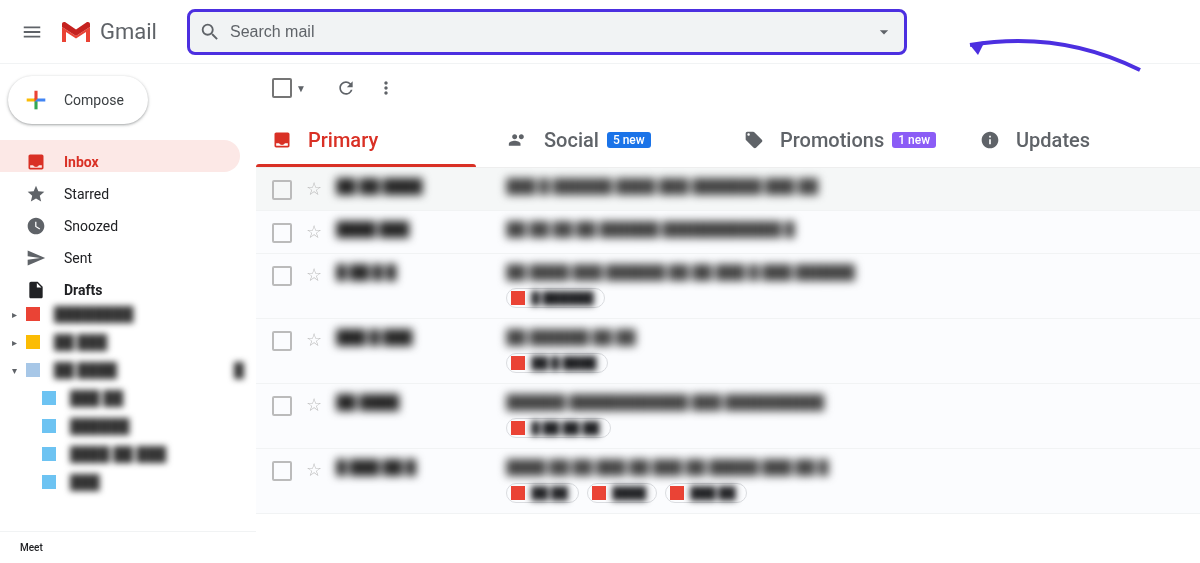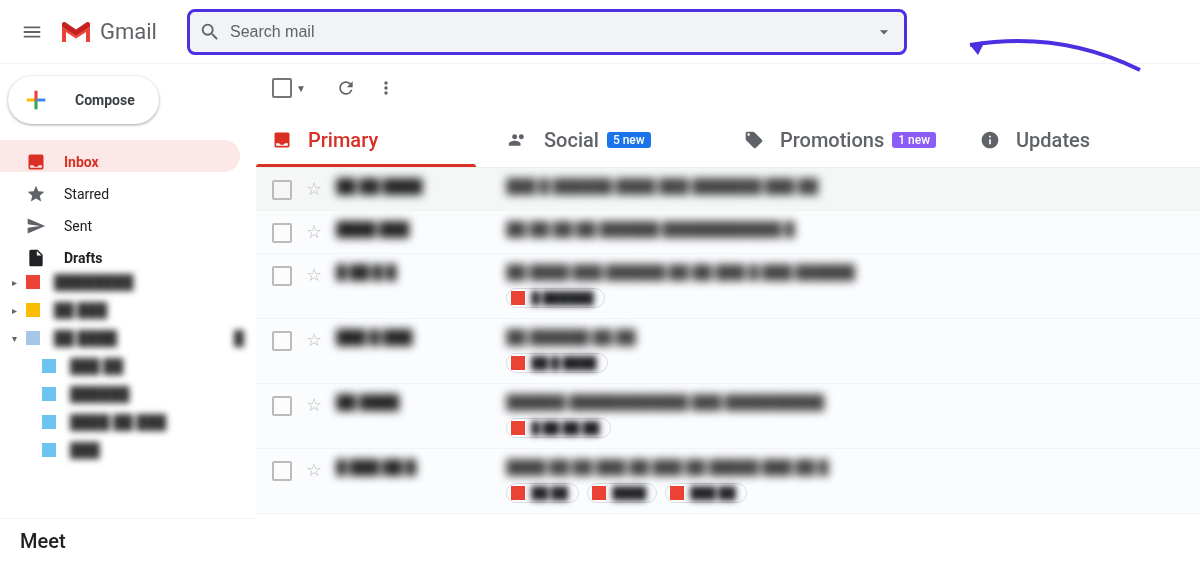--- a/index.html
+++ b/index.html
@@ -16,36 +16,36 @@
 .search-input::placeholder { color: #5f6368; }
 .search-dd { width: 40px; height: 40px; display: flex; align-items: center; justify-content: center; color: #5f6368; cursor: pointer; }
 
 .arrow-annot { position: absolute; left: 960px; top: 35px; pointer-events: none; }
 
 .body-wrap { display: flex; height: calc(100% - 64px); }
 
 .sidebar { width: 256px; padding-top: 8px; display: flex; flex-direction: column; position: relative; }
 .compose-btn { margin: 4px 8px 16px 8px; height: 48px; border-radius: 24px; box-shadow: 0 1px 2px rgba(60,64,67,.3), 0 1px 3px 1px rgba(60,64,67,.15); display: inline-flex; align-items: center; padding: 0 24px 0 12px; background: #fff; cursor: pointer; width: fit-content; }
 .compose-plus { width: 32px; height: 32px; display: flex; align-items: center; justify-content: center; margin-right: 12px; }
-.compose-label { font-size: 14px; font-weight: 700; color: #3c4043; margin-left: 11px; }
+.compose-label { font-size: 14px; font-weight: 400; color: #3c4043; }
 
 .nav-item { height: 32px; display: flex; align-items: center; padding: 12px 12px 0 26px; border-radius: 0 16px 16px 0; margin-right: 16px; cursor: pointer; color: #202124; }
 .nav-item.active { background: #fce8e6; color: #d93025; font-weight: 700; }
 .nav-item .ni-icon { width: 20px; height: 20px; margin-right: 18px; display: flex; align-items: center; justify-content: center; color: #5f6368; }
 .nav-item.active .ni-icon { color: #d93025; }
 .nav-item .ni-label { flex: 1; font-size: 14px; }
 .nav-item.bold .ni-label { font-weight: 700; }
 
 .label-item { height: 28px; display: flex; align-items: center; padding: 0 12px 0 12px; cursor: pointer; }
 .label-item .chev { width: 12px; color: #5f6368; font-size: 10px; }
 .label-item .sq { width: 14px; height: 14px; margin: 0 14px 0 2px; }
 .label-item .blur { filter: blur(3px); color: #333; font-weight: 600; }
 .sub-label { padding-left: 40px; }
 
-.meet-bar { position: absolute; bottom: 0; left: 0; right: 0; border-top: 1px solid #f1f3f4; padding: 10px 20px; font-weight: 500; font-size: 20px; background: #fff; }
+.meet-bar { position: absolute; bottom: 0; left: 0; right: 0; border-top: 1px solid #f1f3f4; padding: 10px 20px; font-weight: 500; font-size: 10px; background: #fff; }
 
 .main { flex: 1; display: flex; flex-direction: column; overflow: hidden; }
 .toolbar { height: 48px; display: flex; align-items: center; padding: 0 16px; }
 .tb-check { width: 20px; height: 20px; border: 2px solid #757575; border-radius: 2px; margin-right: 4px; }
 .tb-dd { color: #5f6368; font-size: 10px; margin-right: 20px; cursor: pointer; }
 .tb-icon { width: 40px; height: 40px; display: flex; align-items: center; justify-content: center; color: #5f6368; cursor: pointer; border-radius: 50%; }
 
 .tabs { display: flex; height: 56px; border-bottom: 1px solid #eee; }
 .tab { width: 250px; display: flex; align-items: center; padding: 0 16px; cursor: pointer; color: #5f6368; position: relative; }
 .tab.active { color: #d93025; }
@@ -138,20 +138,28 @@
       <div class="ni-icon">
           <svg width="20" height="20" viewBox="0 0 24 24">
             <path fill="currentColor" d="M12 17.27L18.18 21l-1.64-7.03L22 9.24l-7.19-.61L12 2 9.19 8.63 2 9.24l5.46 4.73L5.82 21z"></path>
           </svg>
         </div>
       <span class="ni-label">Starred</span>
     </div>
     <div class="nav-item">
       <div class="ni-icon">
           <svg width="20" height="20" viewBox="0 0 24 24">
+            <path fill="currentColor" d="M12 2C6.5 2 2 6.5 2 12s4.5 10 10 10 10-4.5 10-10S17.5 2 12 2zm4.2 14.2L11 13V7h1.5v5.2l4.5 2.7-.8 1.3z"></path>
+          </svg>
+        </div>
+      <span class="ni-label">Snoozed</span>
+    </div>
+    <div class="nav-item">
+      <div class="ni-icon">
+          <svg width="20" height="20" viewBox="0 0 24 24">
             <path fill="currentColor" d="M2.01 21L23 12 2.01 3 2 10l15 2-15 2z"></path>
           </svg>
         </div>
       <span class="ni-label">Sent</span>
     </div>
     <div class="nav-item bold">
       <div class="ni-icon">
           <svg width="20" height="20" viewBox="0 0 24 24">
             <path fill="#202124" d="M6 2c-1.1 0-2 .9-2 2v16c0 1.1.9 2 2 2h12c1.1 0 2-.9 2-2V8l-6-6H6zm7 7V3.5L18.5 9H13z"></path>
           </svg>

